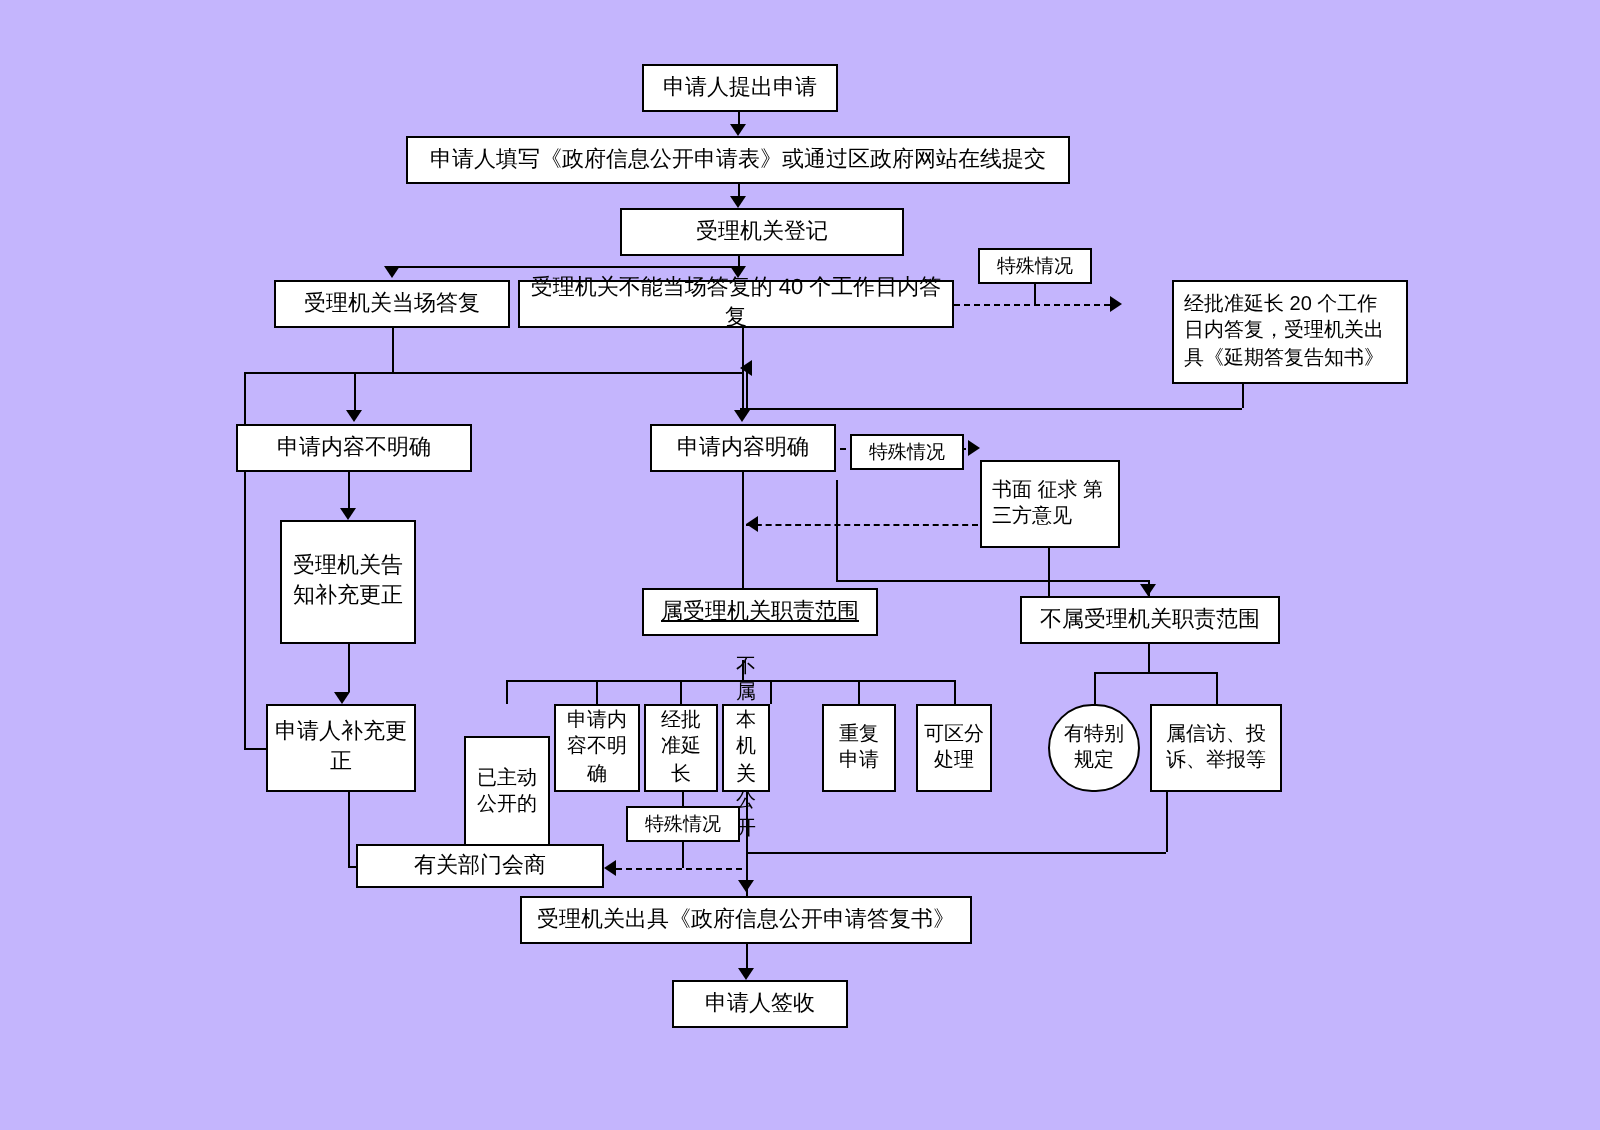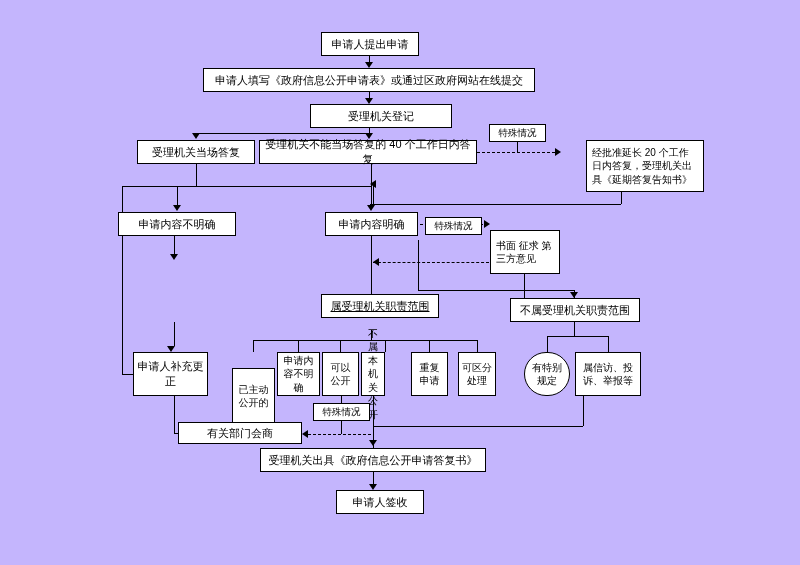--- a/index.html
+++ b/index.html
@@ -124,20 +124,23 @@
   </div>
 
   <div class="label-free" style="left:425px; top:217px; width:57px; height:18px;">
     <span>特殊情况</span>
   </div>
 
   <div class="node small" style="left:490px; top:230px; width:70px; height:44px; justify-content:flex-start; text-align:left; padding:3px 5px;">
     <span>书面 征求 第三方意见</span>
   </div>
 
+  <div class="node" style="left:140px; top:260px; width:68px; height:62px;">
+    <span>受理机关告知补充更正</span>
+  </div>
 
   <div class="node" style="left:133px; top:352px; width:75px; height:44px;">
     <span>申请人补充更正</span>
   </div>
 
   <div class="node" style="left:321px; top:294px; width:118px; height:24px;text-decoration:underline;">
     <span>属受理机关职责范围</span>
   </div>
 
   <div class="node" style="left:510px; top:298px; width:130px; height:24px;">
@@ -146,21 +149,21 @@
 
   <div class="node small" style="left:232px; top:368px; width:43px; height:56px;">
     <span>已主动公开的</span>
   </div>
 
   <div class="node small" style="left:277px; top:352px; width:43px; height:44px;">
     <span>申请内容不明确</span>
   </div>
 
   <div class="node small" style="left:322px; top:352px; width:37px; height:44px;">
-    <span>可以公开</span>
+    <span>经批准延长</span>
   </div>
 
   <div class="node small" style="left:361px; top:352px; width:24px; height:44px;justify-content:flex-end;">
     <span>不属本机关公开</span>
   </div>
 
   <div class="node small" style="left:411px; top:352px; width:37px; height:44px;">
     <span>重复申请</span>
   </div>
 

